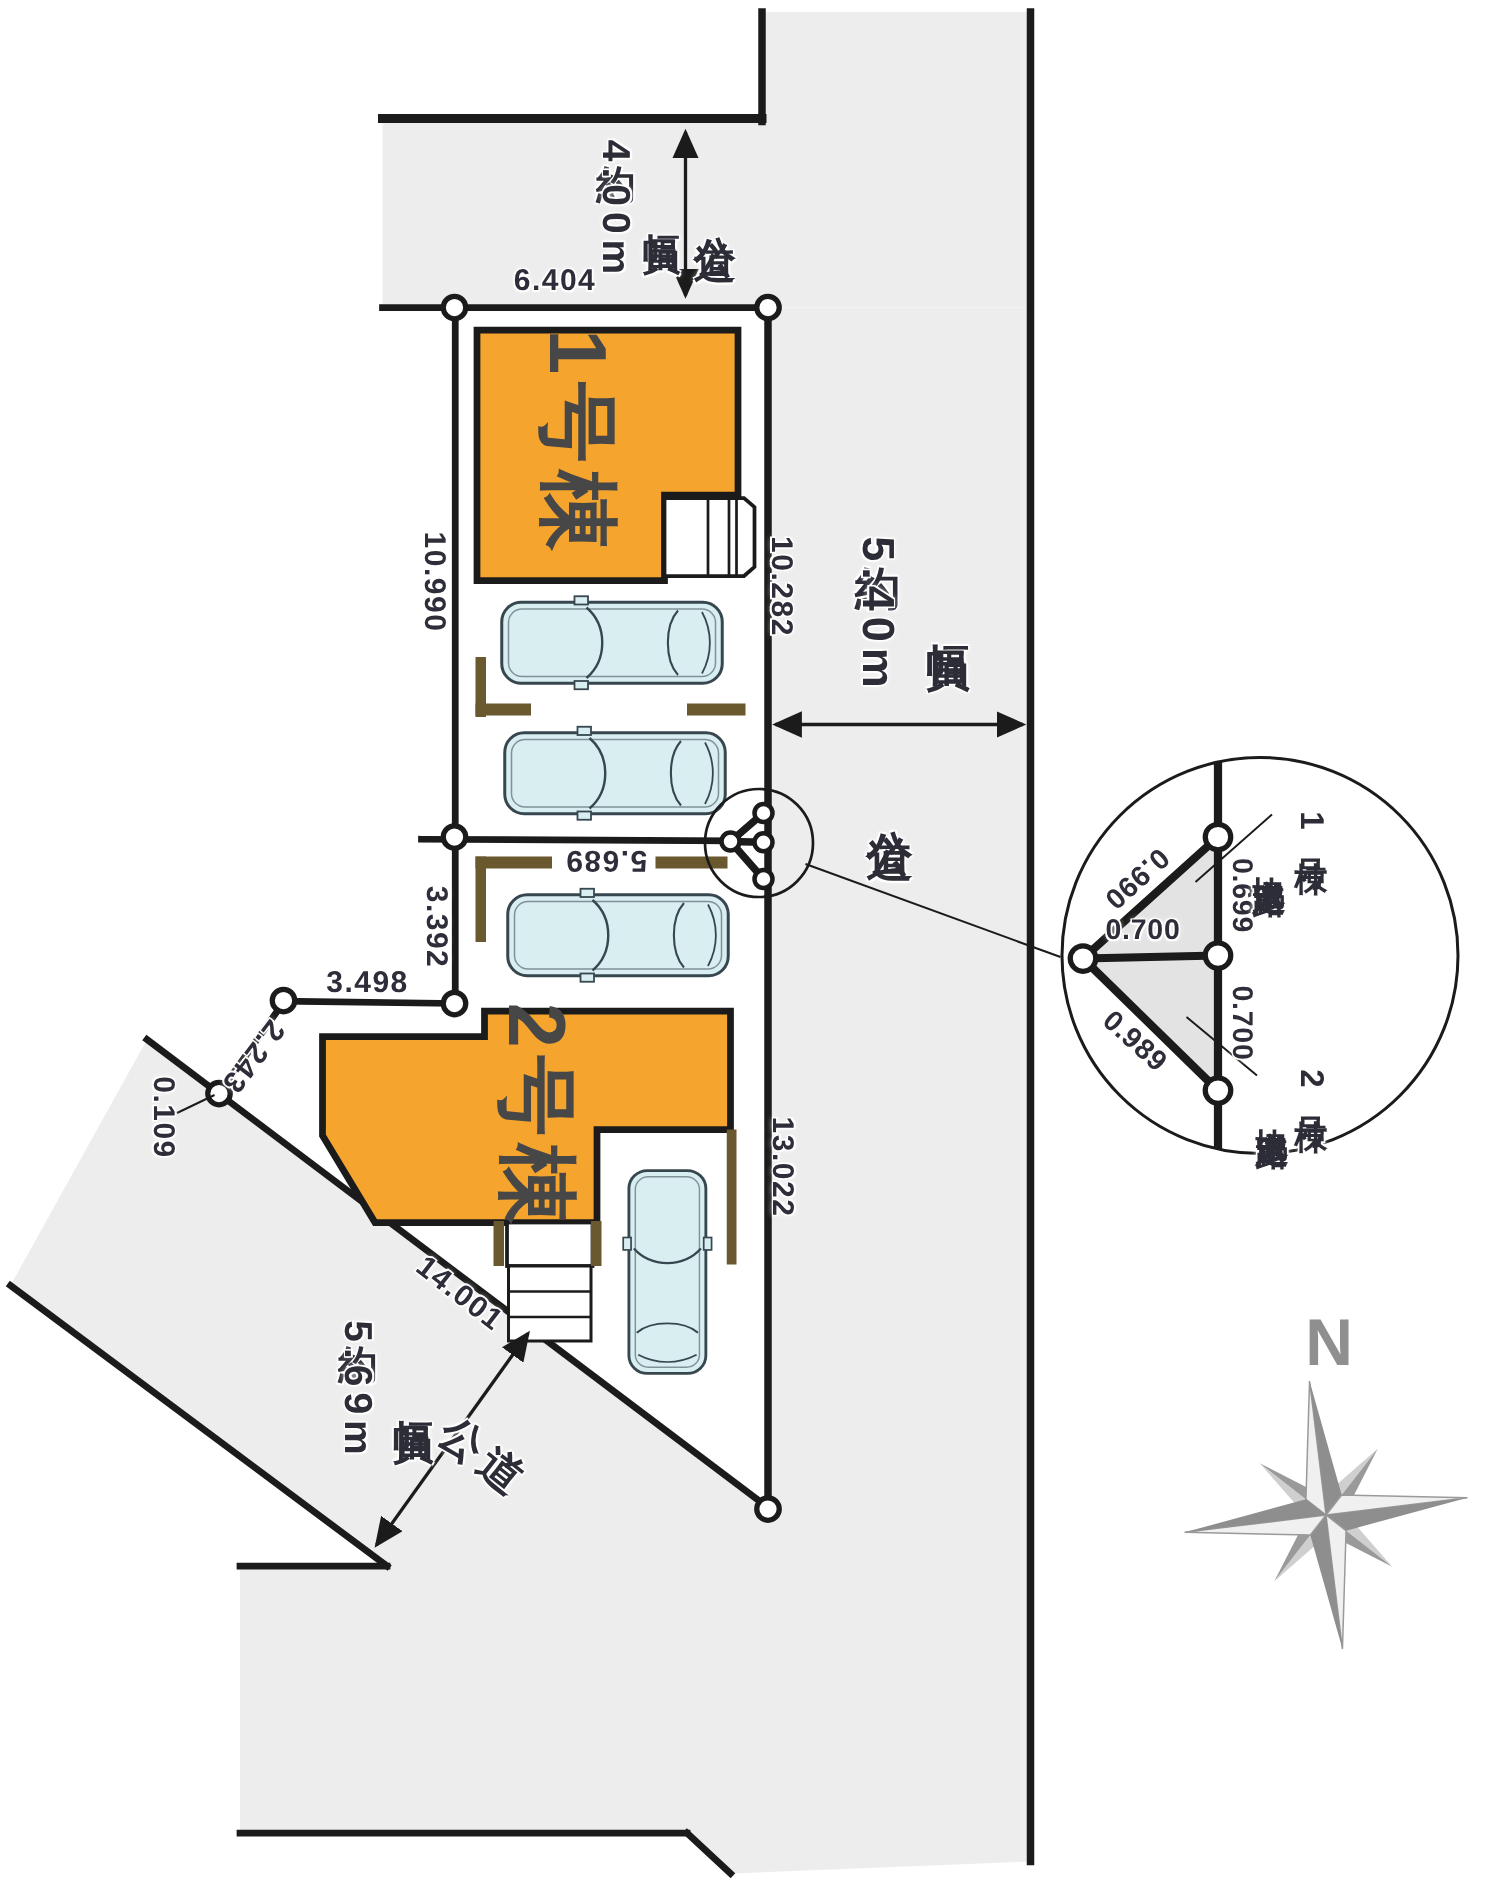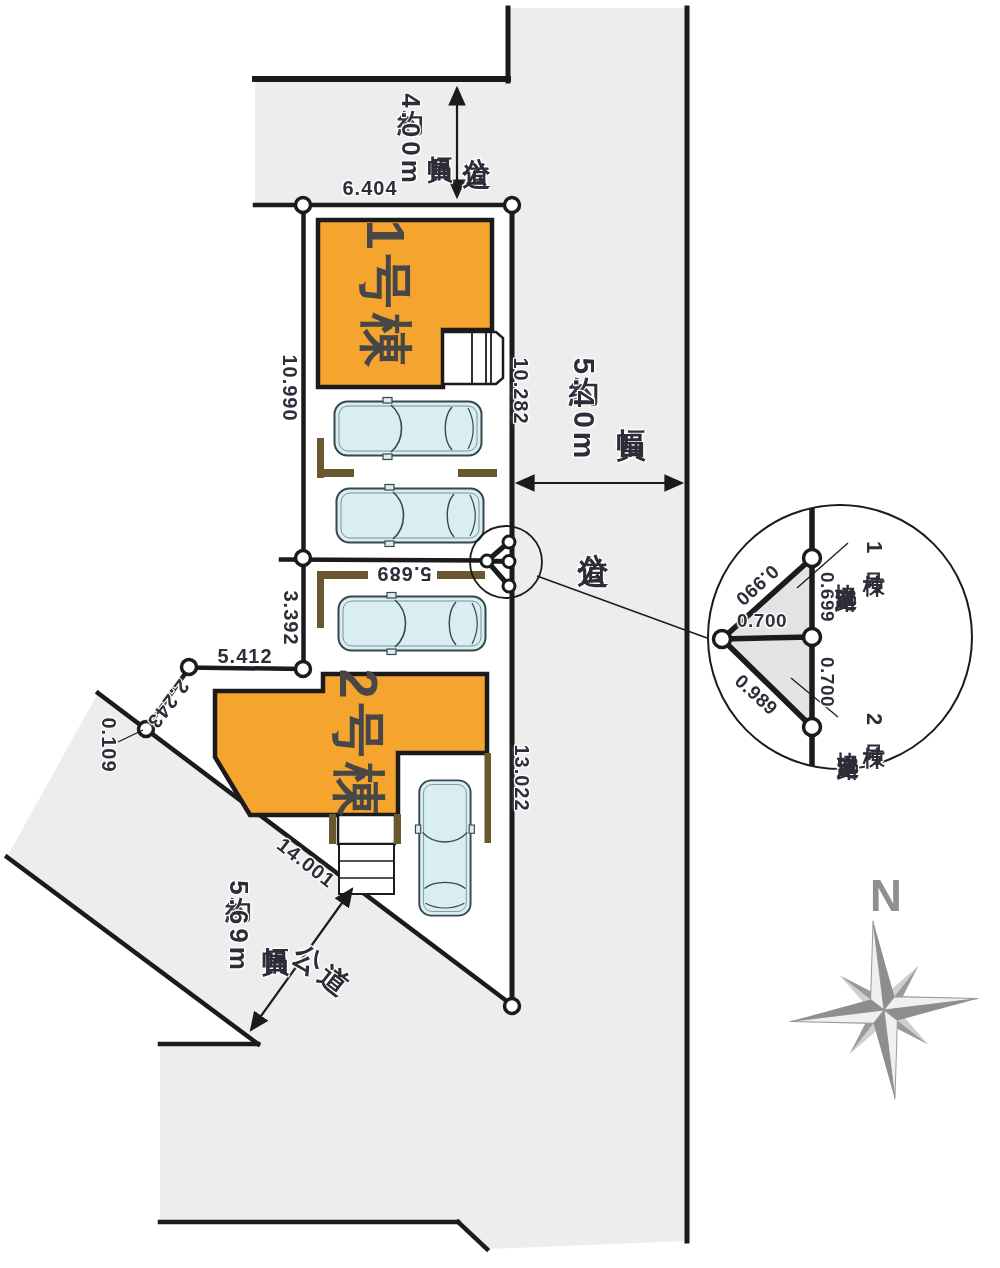--- a/index.html
+++ b/index.html
@@ -197,21 +197,21 @@
 <div class="lbl road-kanji" style="position:absolute;left:322px;top:972px;font-size:29px;transform:translate(-50%,-50%) rotate(38deg)">公道</div>
 
 <div class="lbl blabel" style="left:384px;top:296px;transform:translate(-50%,-50%) rotate(90deg)">1号棟</div>
 <div class="lbl blabel" style="left:357px;top:745px;transform:translate(-50%,-50%) rotate(90deg)">2号棟</div>
 
 <div class="lbl dim" style="left:370px;top:188px;transform:translate(-50%,-50%)">6.404</div>
 <div class="lbl dim" style="left:289px;top:388px;transform:translate(-50%,-50%) rotate(90deg)">10.990</div>
 <div class="lbl dim" style="left:520px;top:391px;transform:translate(-50%,-50%) rotate(90deg)">10.282</div>
 <div class="lbl dim" style="left:404px;top:573px;transform:translate(-50%,-50%) rotate(180deg)">5.689</div>
 <div class="lbl dim" style="left:290px;top:618px;transform:translate(-50%,-50%) rotate(90deg)">3.392</div>
-<div class="lbl dim" style="left:245px;top:656px;transform:translate(-50%,-50%)">5.412</div>
+<div class="lbl dim" style="left:245px;top:656px;transform:translate(-50%,-50%)">3.498</div>
 <div class="lbl dim" style="left:168px;top:704px;transform:translate(-50%,-50%) rotate(127deg)">2.243</div>
 <div class="lbl dim" style="left:108px;top:745px;transform:translate(-50%,-50%) rotate(90deg)">0.109</div>
 <div class="lbl dim" style="left:306px;top:863px;transform:translate(-50%,-50%) rotate(38deg)">14.001</div>
 <div class="lbl dim" style="left:521px;top:778px;transform:translate(-50%,-50%) rotate(90deg)">13.022</div>
 
 <div class="lbl dsm" style="left:757px;top:585px;transform:translate(-50%,-50%) rotate(138deg)">0.990</div>
 <div class="lbl dsm" style="left:762px;top:621px;transform:translate(-50%,-50%)">0.700</div>
 <div class="lbl dsm" style="left:827px;top:597px;transform:translate(-50%,-50%) rotate(90deg)">0.699</div>
 <div class="lbl dsm" style="left:827px;top:682px;transform:translate(-50%,-50%) rotate(90deg)">0.700</div>
 <div class="lbl dsm" style="left:756px;top:695px;transform:translate(-50%,-50%) rotate(42deg)">0.989</div>

